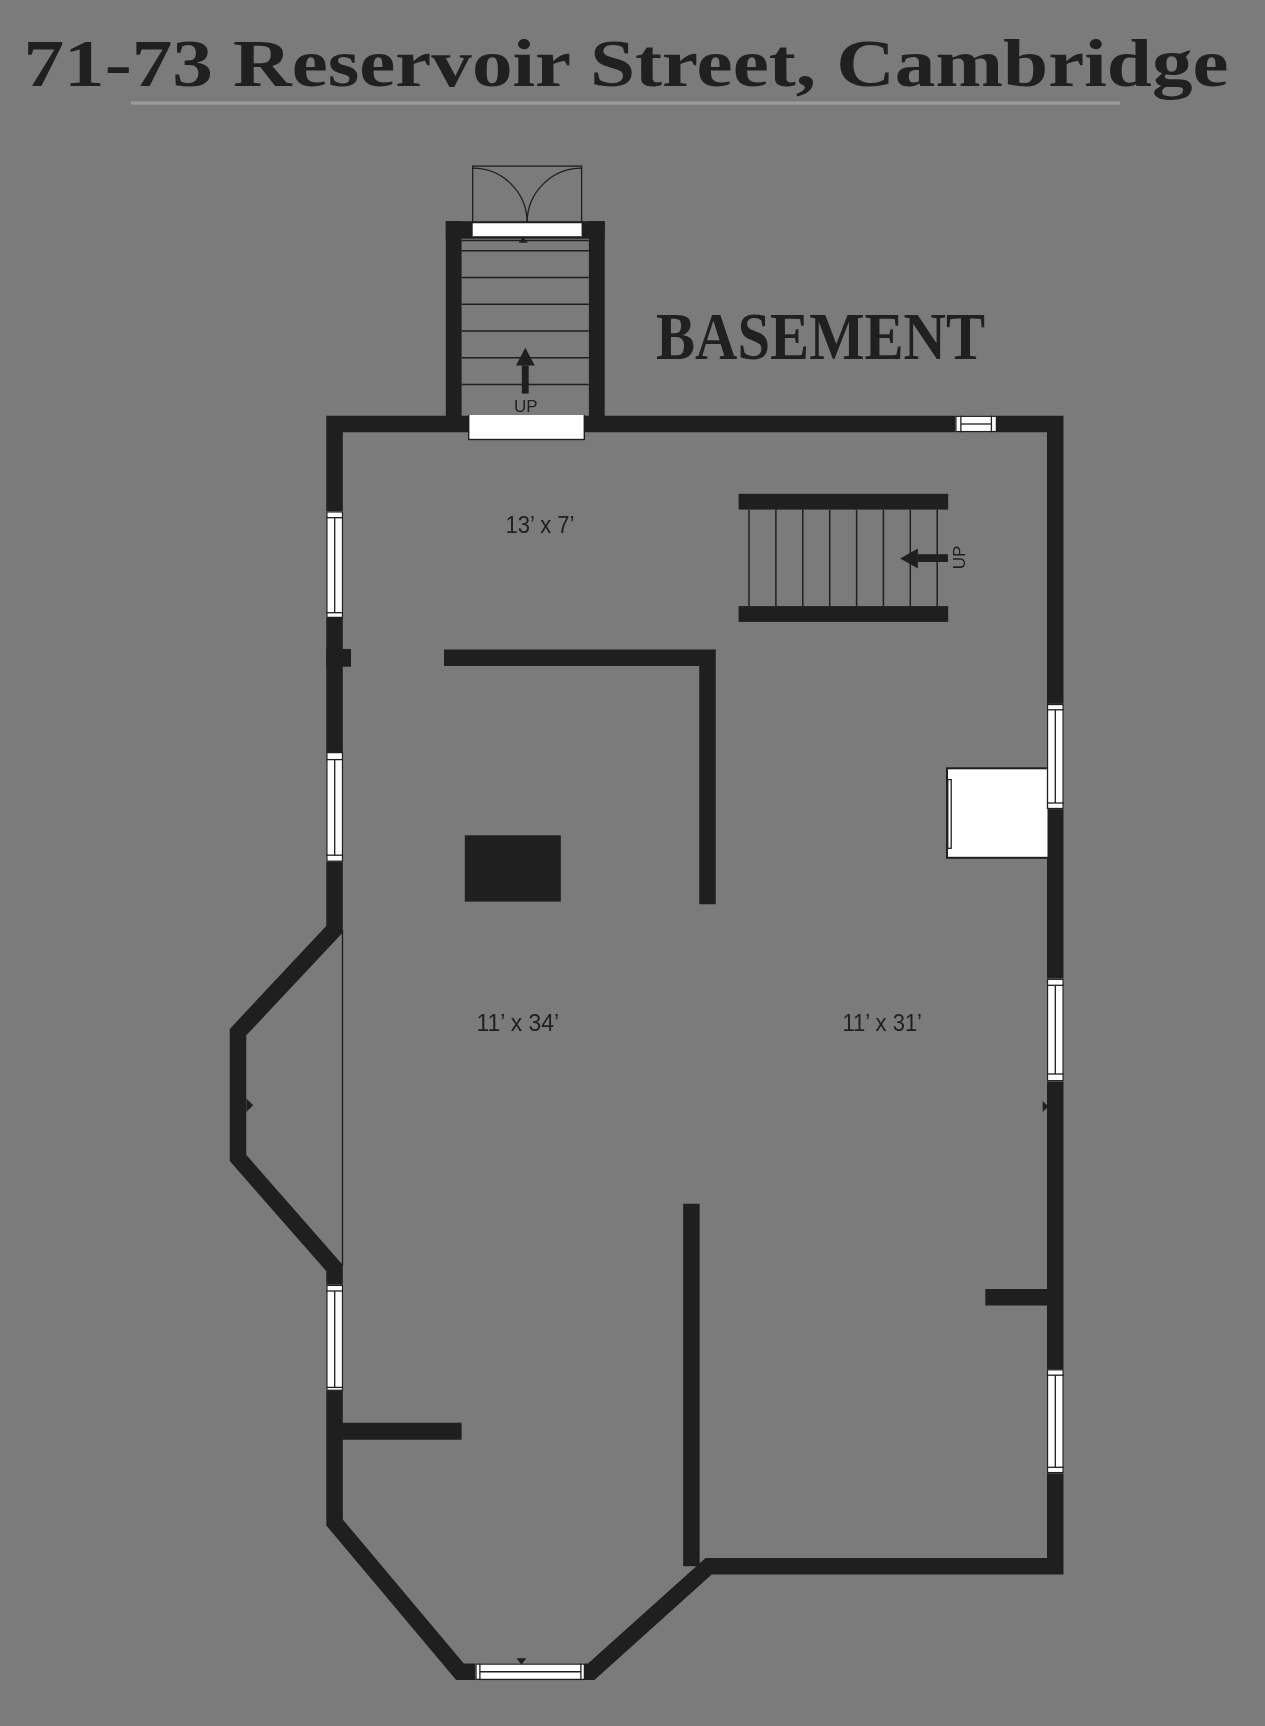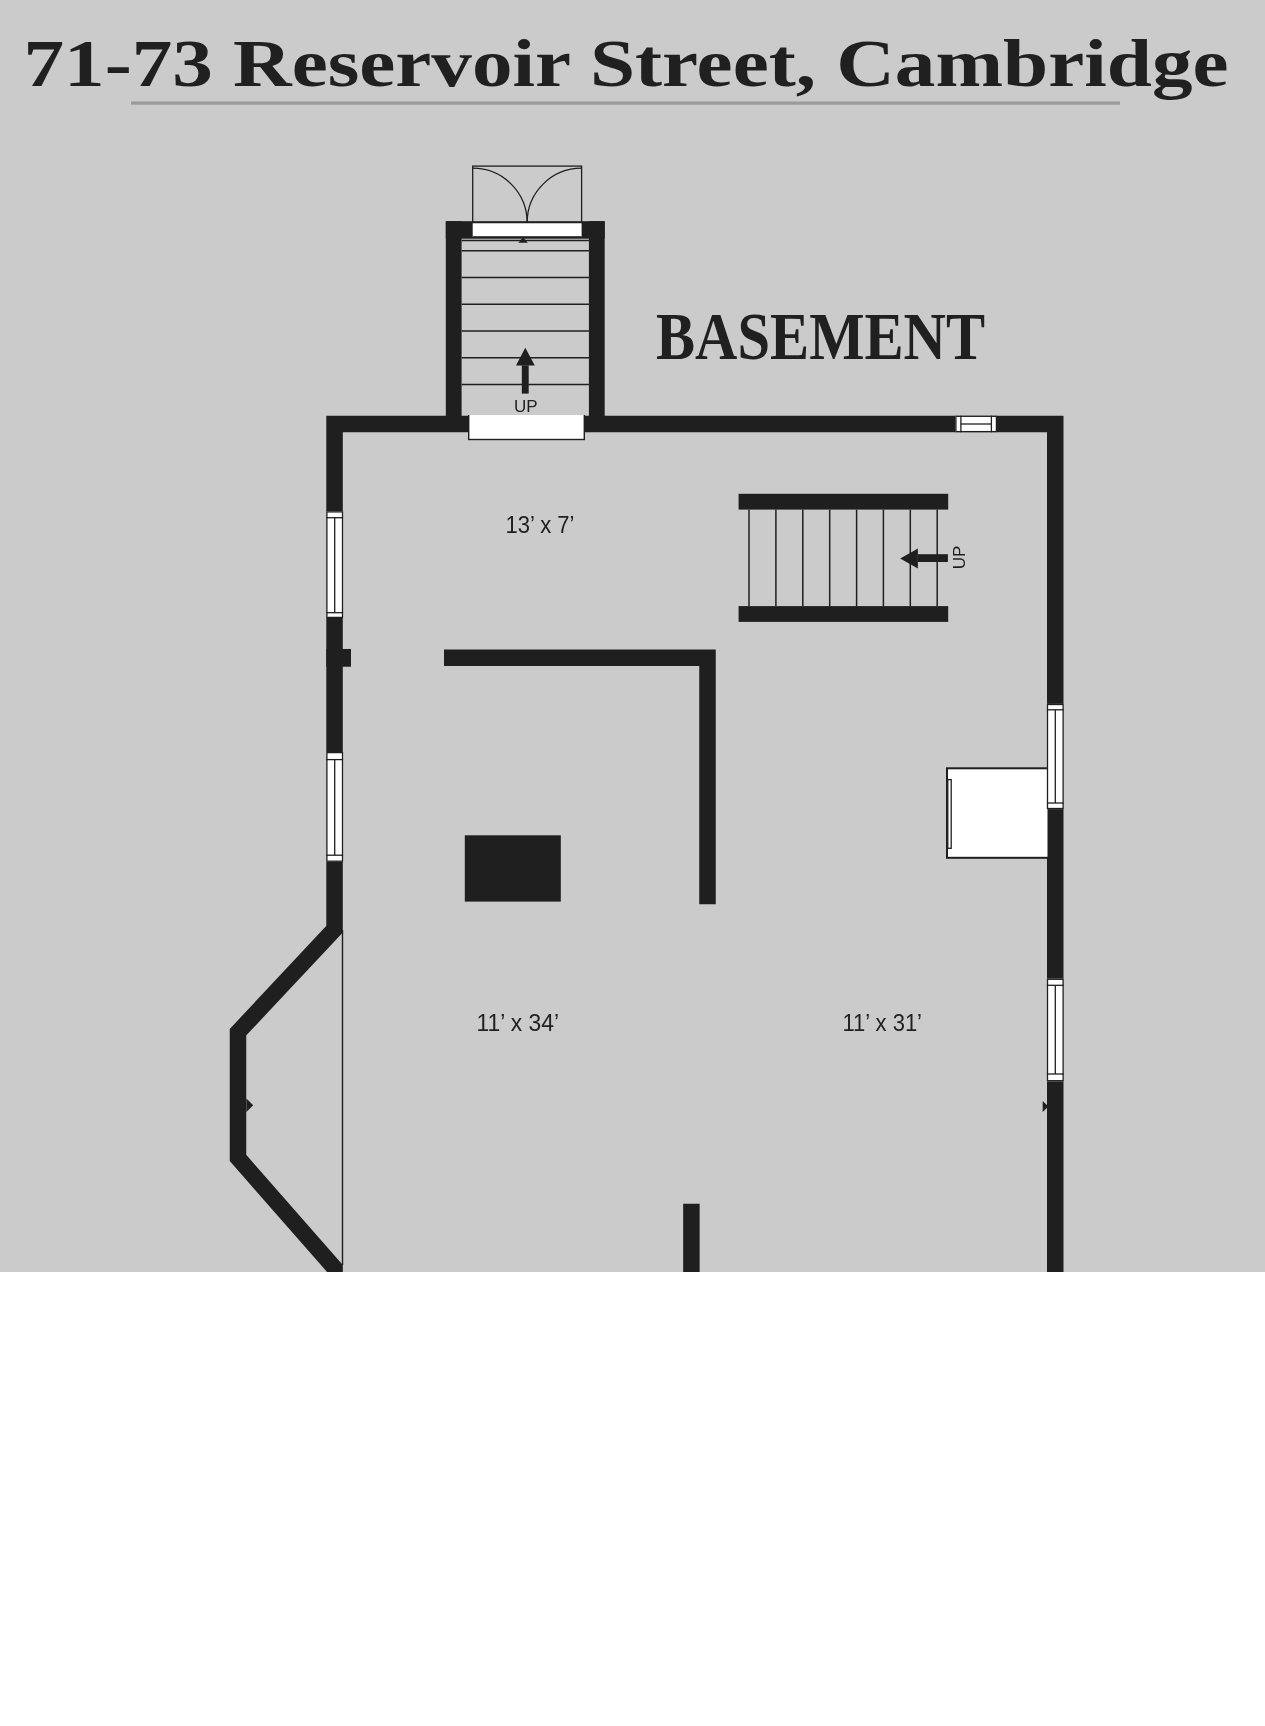--- a/index.html
+++ b/index.html
@@ -1,16 +1,16 @@
 <!DOCTYPE html>
 <html><head>
 <meta charset="utf-8">
 <style>
   html,body{margin:0;padding:0;background:#ffffff;}
-  .page{position:relative;width:1265px;height:1272px;background:#5eead4;overflow:hidden;filter:grayscale(1);}
+  .page{position:relative;width:1265px;height:1726px;background:#3b82f6;overflow:hidden;filter:grayscale(1);}
   svg{position:absolute;left:0;top:0;}
 </style>
 </head>
 <body>
 <div class="page">
 <svg width="1265" height="1726" viewBox="0 0 1265 1726" xmlns="http://www.w3.org/2000/svg">
 
   <text x="23.5" y="86" font-family="Liberation Serif" font-weight="bold" font-size="67.8" fill="#231f20" textLength="1205" lengthAdjust="spacingAndGlyphs">71-73 Reservoir Street, Cambridge</text>
 
   <rect x="131" y="101.5" width="989" height="3.2" fill="#9b9b9b"></rect>

